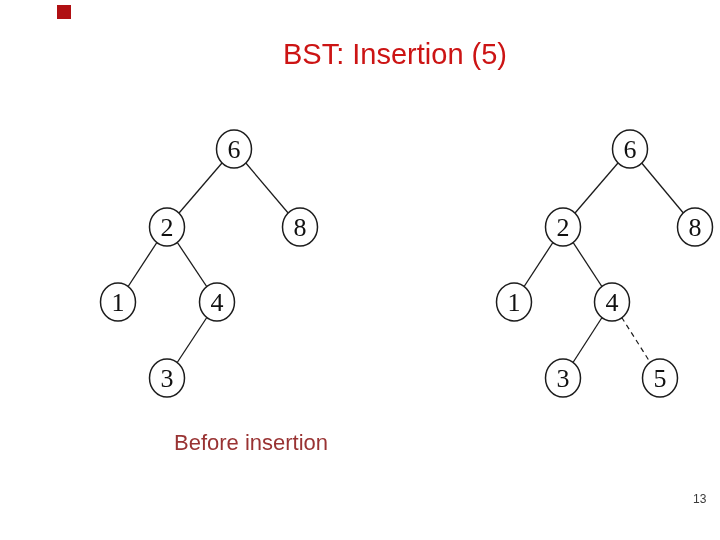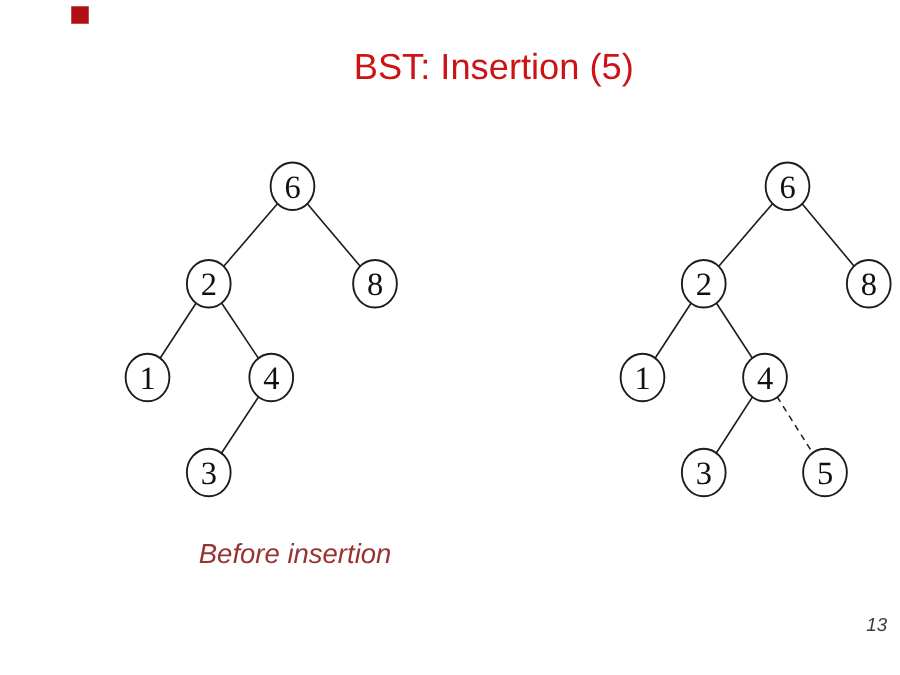--- a/index.html
+++ b/index.html
@@ -40,25 +40,25 @@
     font-family:"Liberation Serif", serif;
     font-size:26px;fill:#111111;
     text-anchor:middle;
   }
   .caption{
     position:absolute;
     font-size:22px;
     color:var(--label-red);
     white-space:nowrap;
   }
-  .caption-before{left:112px;top:430px;font-style:italic;}
+  .caption-before{left:127px;top:430px;}
   .caption-after{left:515px;top:453px;}
   .page-number{
     position:absolute;left:646px;top:492px;
-    font-size:15px;color:var(--page-num);font-style:italic;
+    font-size:12px;color:var(--page-num);
   }
 </style>
 </head>
 <body>
 
 <div class="slide">
 
   <div class="corner-square"></div>
 
   <div class="slide-title">BST: Insertion (5)</div>

